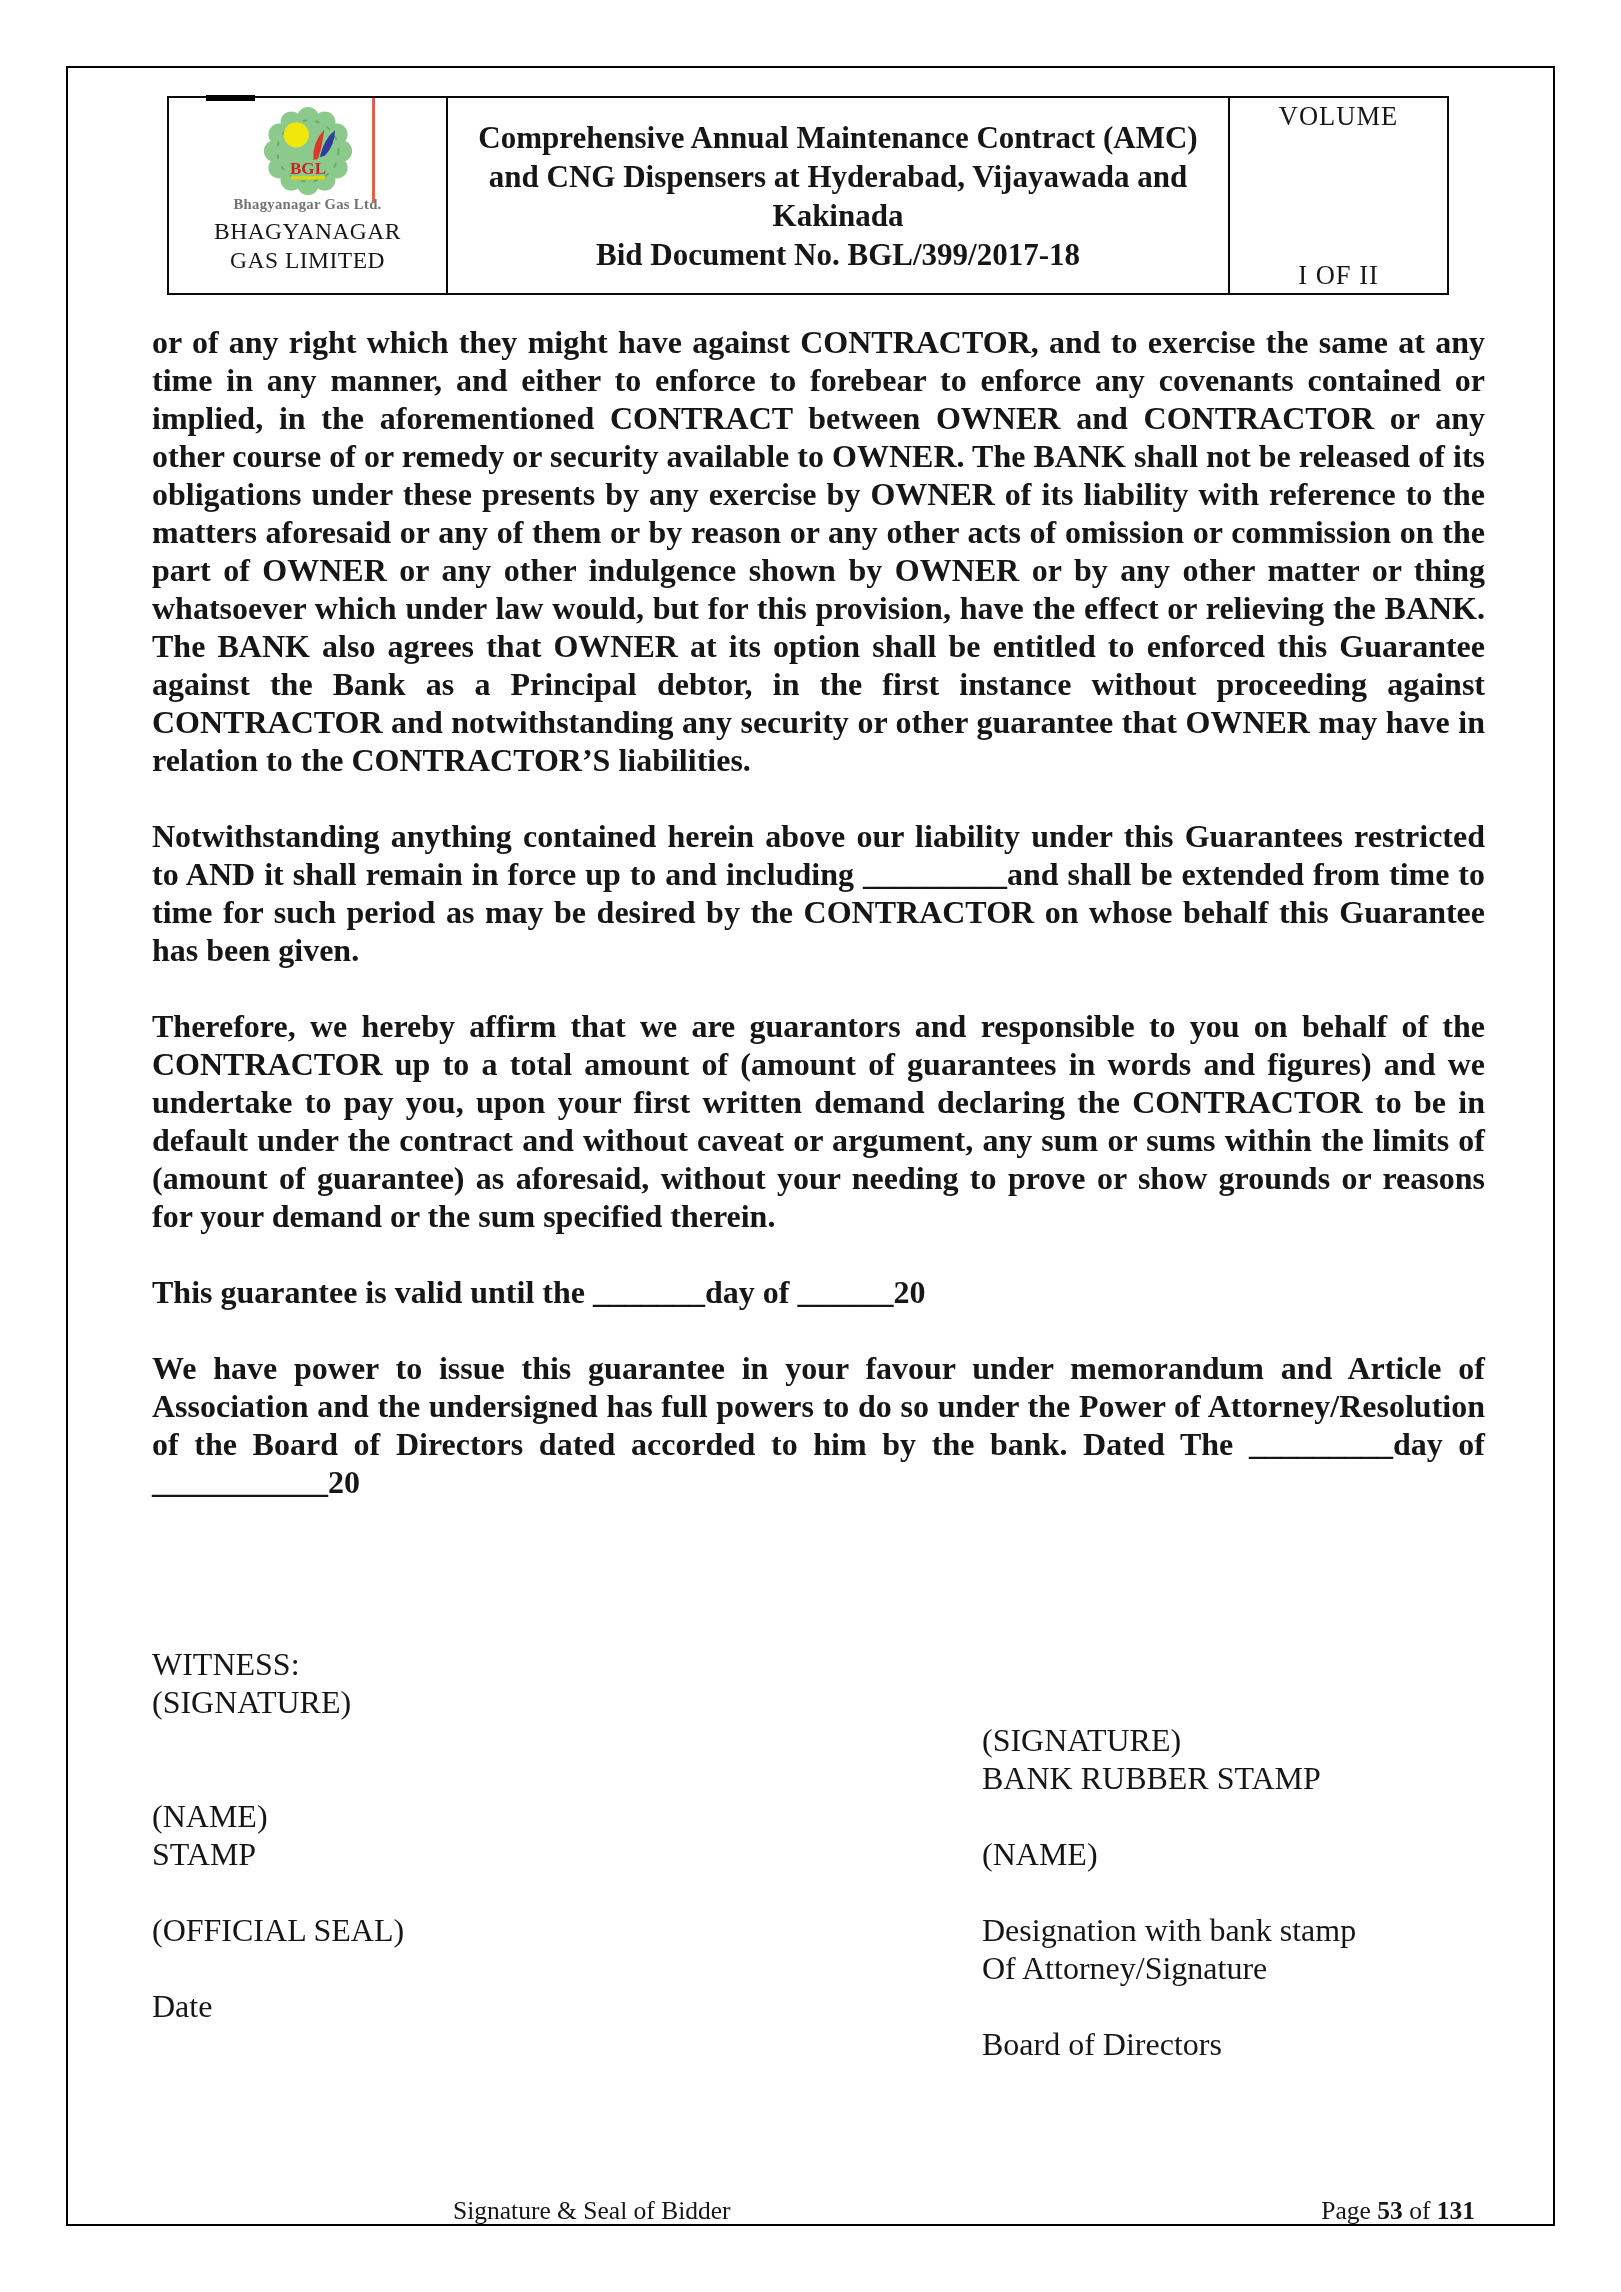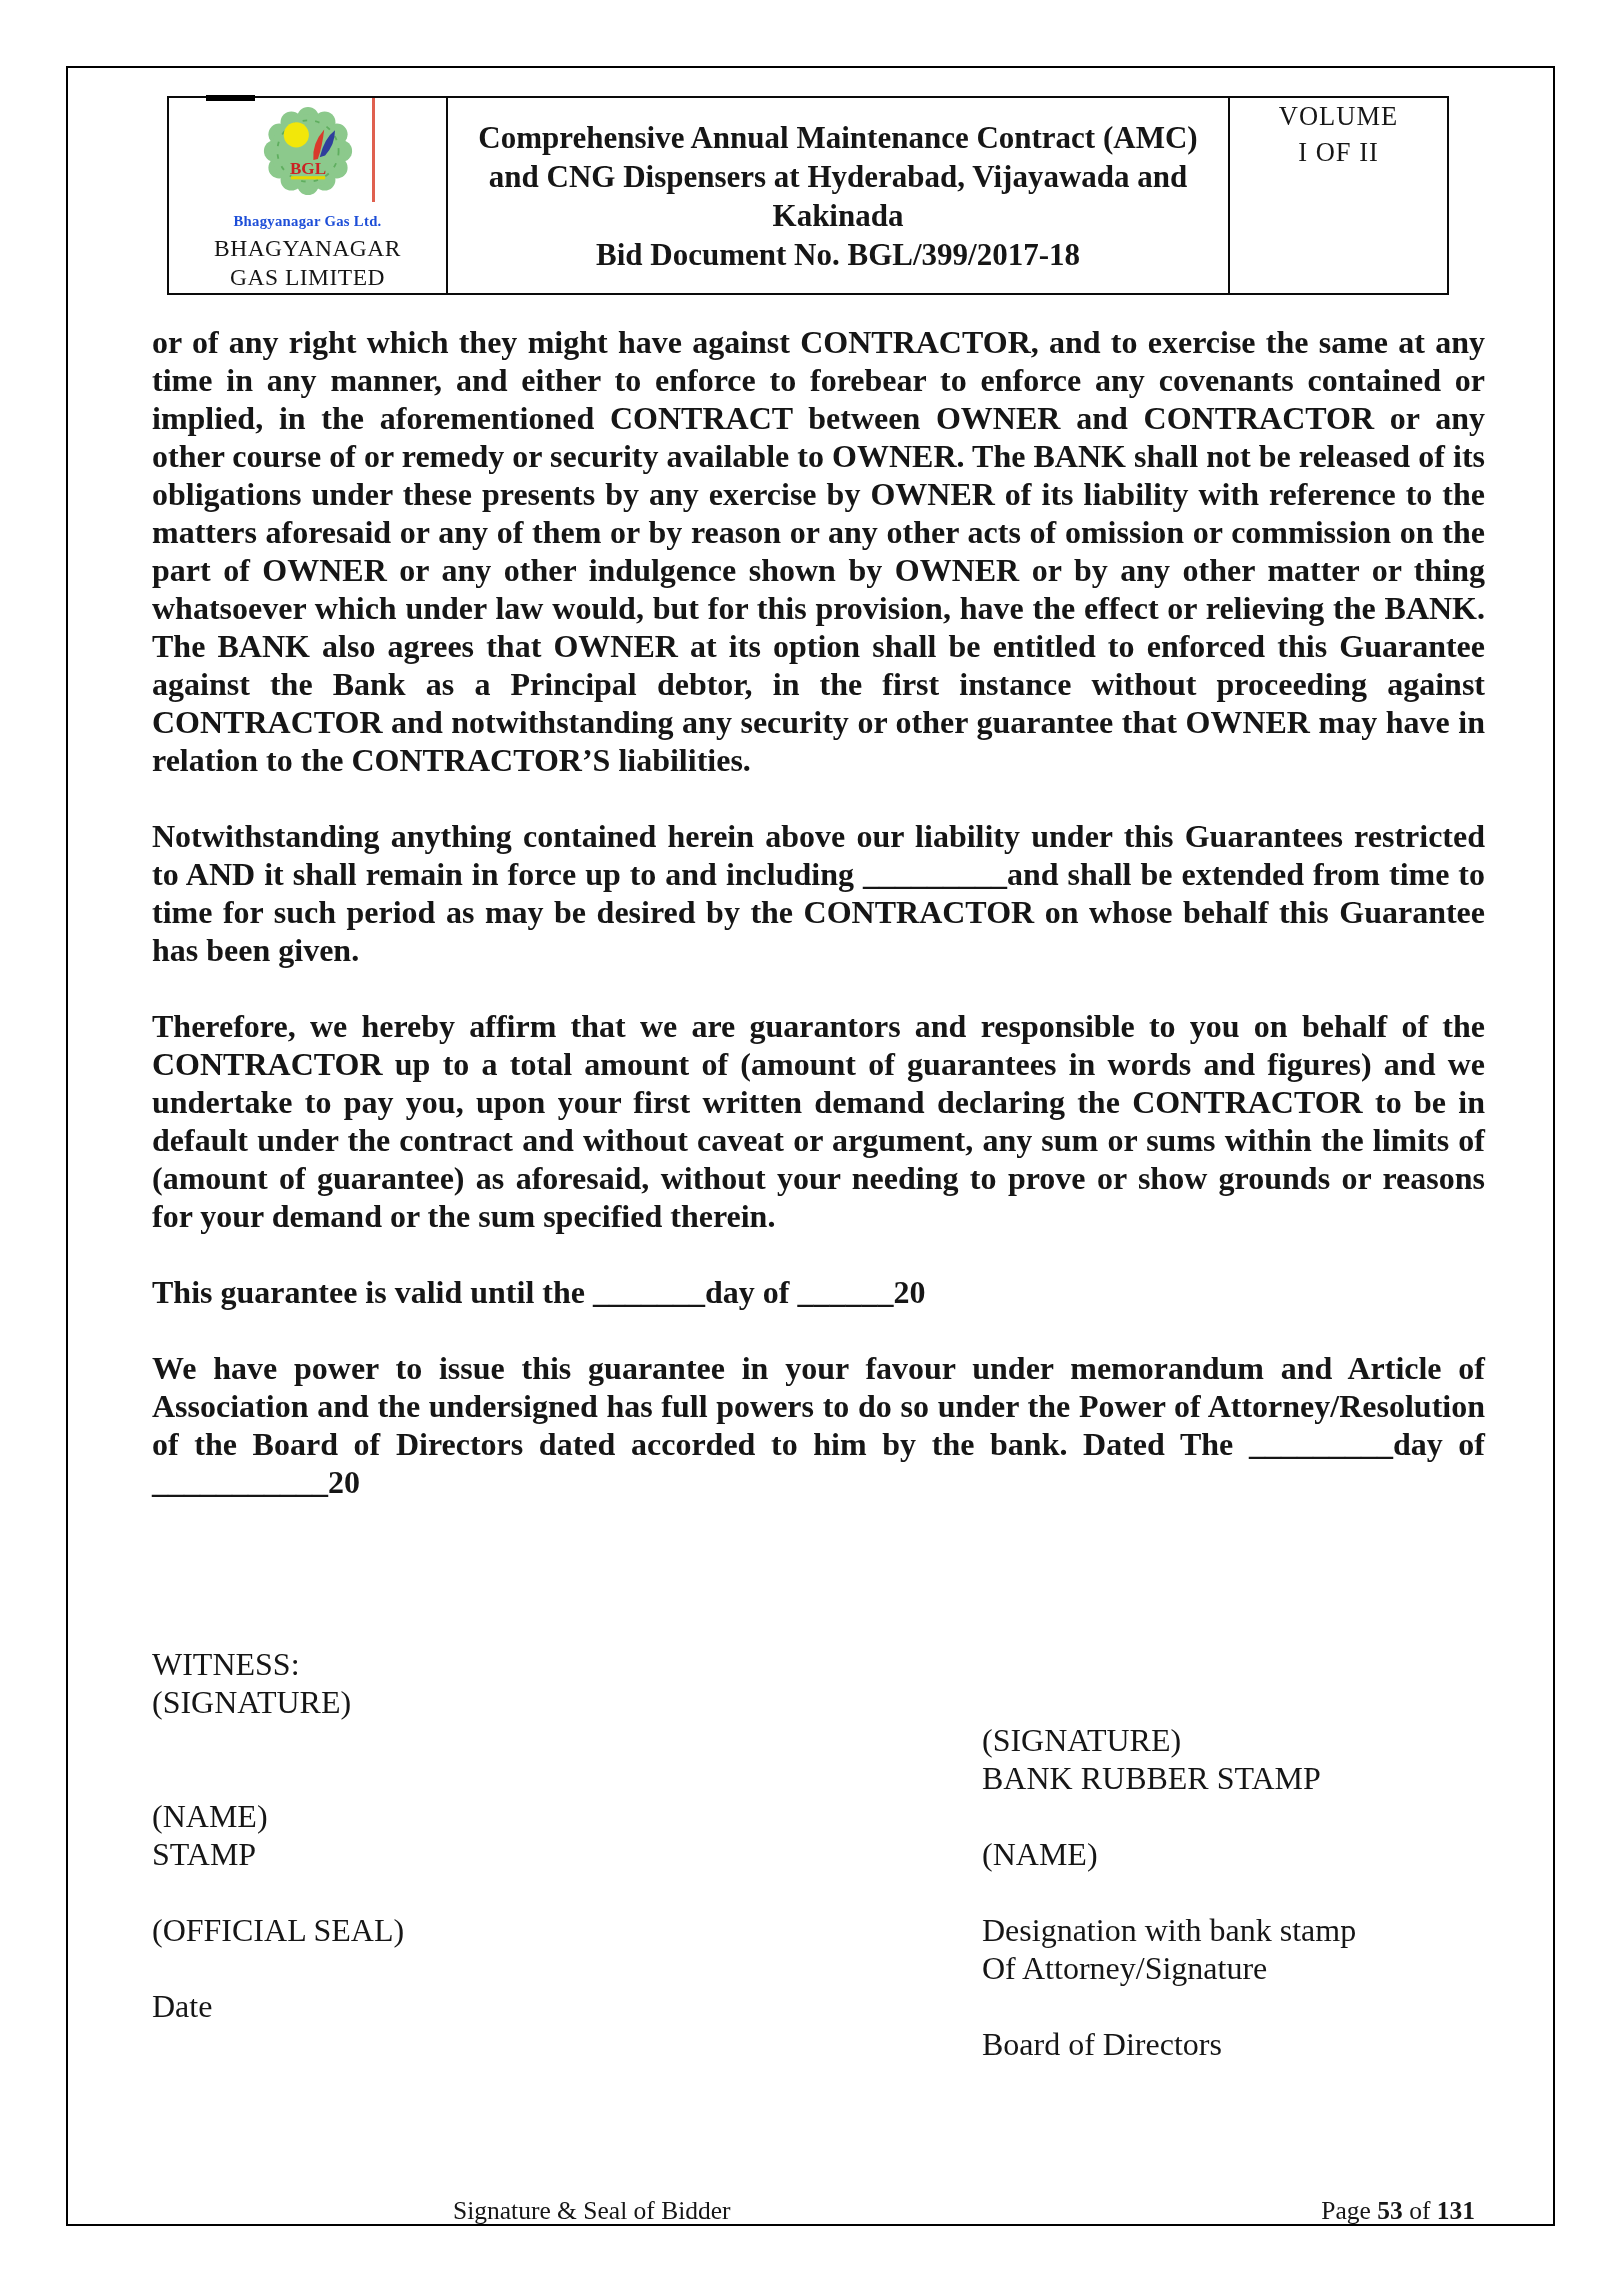--- a/index.html
+++ b/index.html
@@ -30,36 +30,36 @@
     display:flex;flex-direction:column;align-items:center;
     padding-top:7.8px;
   }
   .logo-notch{
     position:absolute;left:37px;top:-2.9px;width:49px;height:5.9px;background:#000;
   }
   .logo-redline{
     position:absolute;left:203px;top:0;width:2.9px;height:104px;background:#e0604f;
   }
   .logo-caption{
-    font-size:14.7px;font-weight:bold;color:#1d4ed8;line-height:16.7px;margin-top:17px;
+    font-size:14.7px;font-weight:bold;color:#737373;line-height:16.7px;margin-top:0;
     letter-spacing:0.3px;
   }
   .org-name{
     font-size:23.5px;line-height:29px;text-align:center;margin-top:4.9px;letter-spacing:0.5px;
   }
   .cell-title{
     flex:1 1 auto;
     border-left:2.9px solid #0a0a0a;border-right:2.9px solid #0a0a0a;
     display:flex;flex-direction:column;justify-content:center;align-items:center;
     font-weight:bold;font-size:31px;line-height:39px;text-align:center;
     padding:0 13.7px;
   }
   .cell-vol{
     width:217px;flex:0 0 217px;
-    display:flex;flex-direction:column;justify-content:flex-start;align-items:center;
+    display:flex;flex-direction:column;justify-content:space-between;align-items:center;
     font-size:26.5px;line-height:36px;letter-spacing:1px;
   }
 
   
   .body-text{
     position:absolute;left:152px;top:323px;width:1333px;
   }
   .body-text p{
     margin:0 0 38px 0;
     font-size:32px;line-height:38px;

